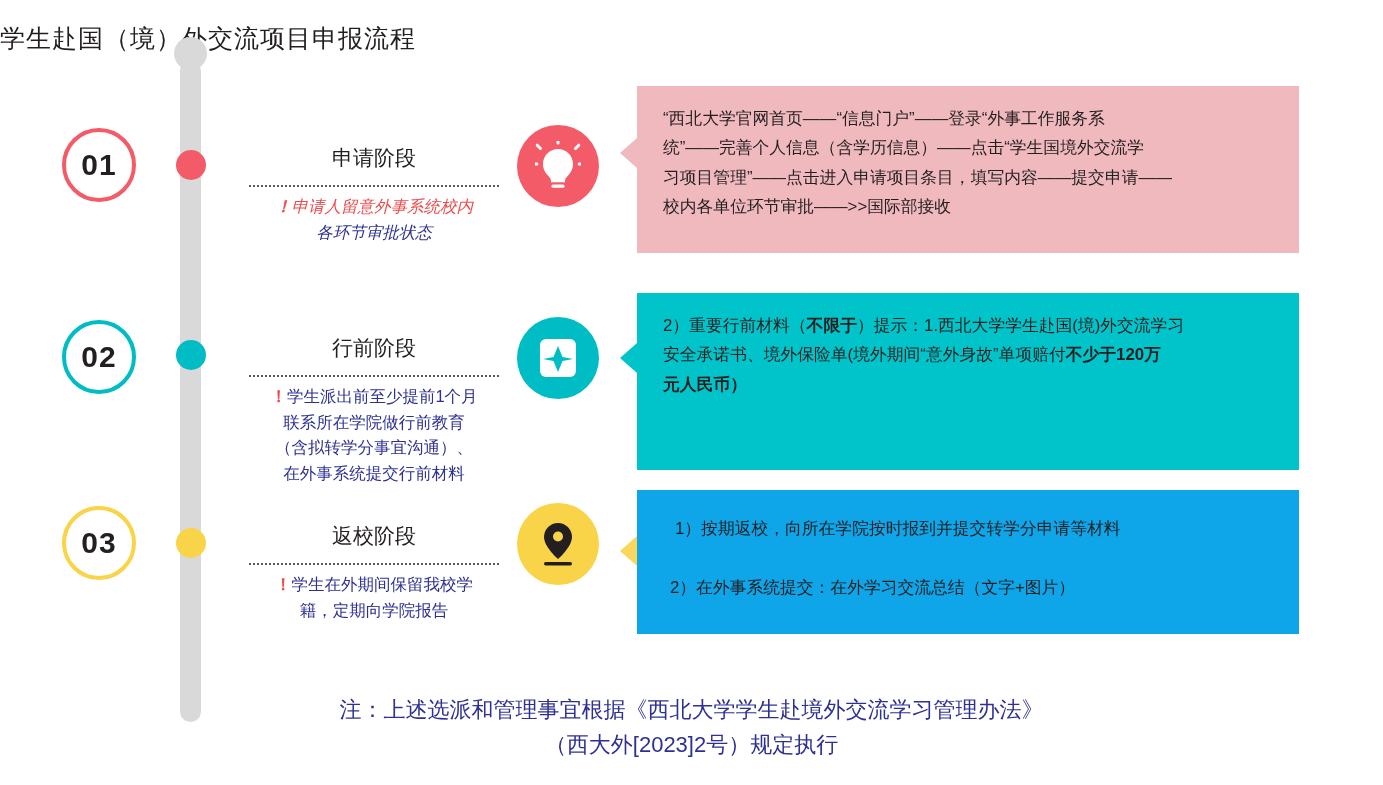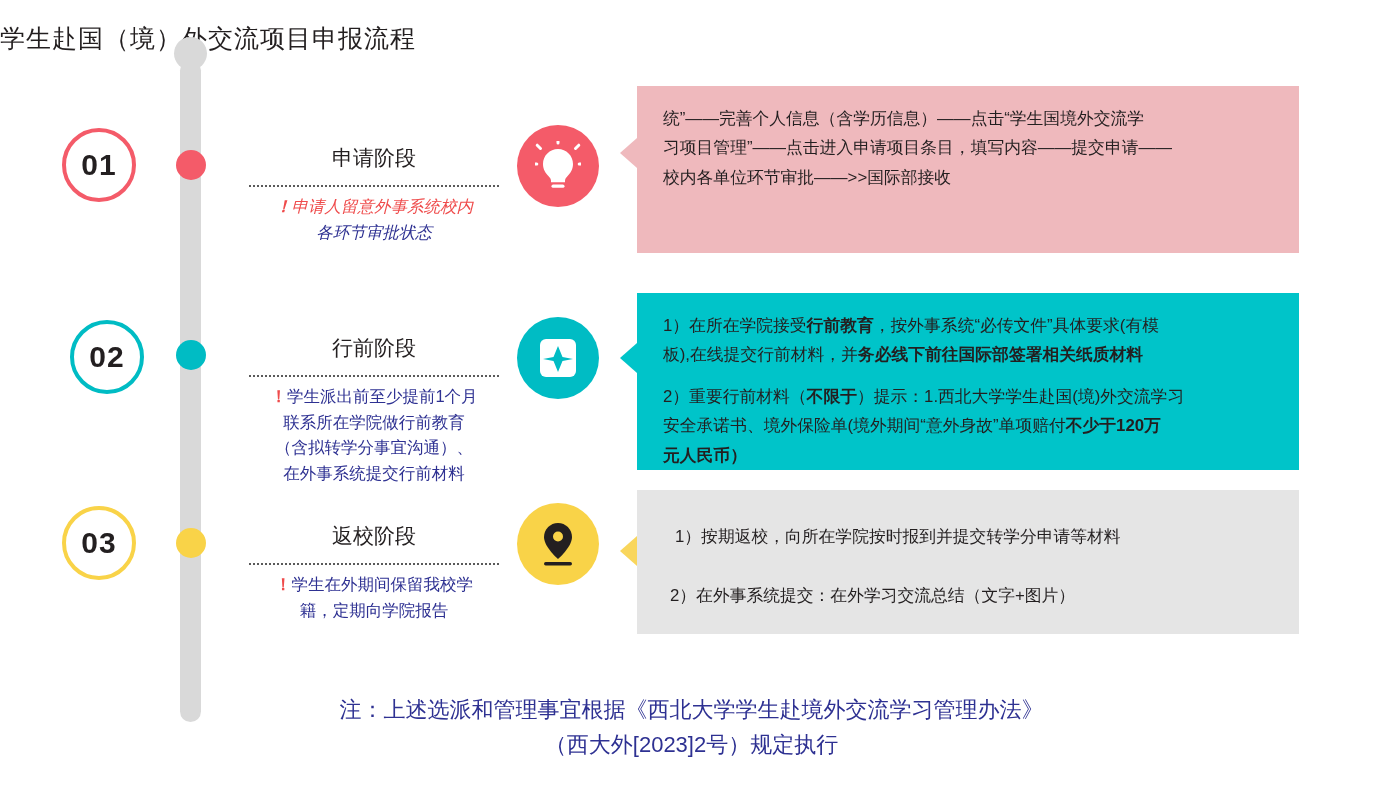--- a/index.html
+++ b/index.html
@@ -189,28 +189,29 @@
           <line x1="5.5" y1="7.5" x2="2.2" y2="4.2"></line>
           <line x1="40.5" y1="7.5" x2="43.8" y2="4.2"></line>
           <line x1="1.8" y1="23" x2="-0.6" y2="23"></line>
           <line x1="44.2" y1="23" x2="46.6" y2="23"></line>
         </g>
       </svg>
     </div>
 
     <div class="bubble" style="left:637px; top:86px; width:662px; height:167px; background:#efb9bd;">
       <span class="tail" style="top:52px; border-right:17px solid #efb9bd;"></span>
+      <div>“西北大学官网首页——“信息门户”——登录“外事工作服务系</div>
       <div>统”——完善个人信息（含学历信息）——点击“学生国境外交流学</div>
       <div>习项目管理”——点击进入申请项目条目，填写内容——提交申请——</div>
       <div>校内各单位环节审批——&gt;&gt;国际部接收</div>
     </div>
   </div>
 
   <div class="stage">
-    <div class="badge" style="left:70px; top:320px; border-color:#00bcc4;">02</div>
+    <div class="badge" style="left:62px; top:320px; border-color:#00bcc4;">02</div>
     <div class="spine-dot" style="top:340px; background:#00bcc4;"></div>
 
     <div class="stage-label" style="left:244px; top:334px;">行前阶段</div>
     <div class="dotted-rule" style="left:249px; top:375px;"></div>
 
     <div class="note" style="left:239px; top:384px;">
       <span class="bang">！</span><span>学生派出前至少提前1个月</span><br>
       <span>联系所在学院做行前教育</span><br>
       <span>（含拟转学分事宜沟通）、</span><br>
       <span>在外事系统提交行前材料</span>
@@ -218,24 +219,20 @@
 
     <div class="icon-circle" style="left:517px; top:317px; background:#00bcc4;">
       <svg width="42" height="42" viewBox="0 0 42 42" aria-hidden="true">
         <rect x="3" y="2" width="36" height="38" rx="6" fill="#ffffff"></rect>
         <path d="M21 9 L25.5 20 L36 22 L25.5 24 L21 35 L16.5 24 L6 22 L16.5 20 Z" fill="#00bcc4"></path>
       </svg>
     </div>
 
     <div class="bubble" style="left:637px; top:293px; width:662px; height:177px; background:#00c4c9;">
       <span class="tail" style="top:50px; border-right:17px solid #00c4c9;"></span>
-      <p>
-        <span>1）在所在学院接受</span><span class="b">行前教育</span><span>，按外事系统“必传文件”具体要求(有模</span><br>
-        <span>板),在线提交行前材料，并</span><span class="b">务必线下前往国际部签署相关纸质材料</span>
-      </p>
       <p>
         <span>2）重要行前材料（</span><span class="b">不限于</span><span>）提示：1.西北大学学生赴国(境)外交流学习</span><br>
         <span>安全承诺书、境外保险单(境外期间“意外身故”单项赔付</span><span class="b">不少于120万</span><br>
         <span class="b">元人民币</span><span class="b">）</span>
       </p>
     </div>
   </div>
 
   <div class="stage">
     <div class="badge" style="left:62px; top:506px; border-color:#f9d348;">03</div>
@@ -250,21 +247,21 @@
     </div>
 
     <div class="icon-circle" style="left:517px; top:503px; background:#f9d348;">
       <svg width="34" height="46" viewBox="0 0 34 46" aria-hidden="true">
         <path d="M17 2 C9.3 2 3 8.3 3 16 c0 10 14 22 14 22 s14-12 14-22 C31 8.3 24.7 2 17 2 z" fill="#231f20"></path>
         <circle cx="17" cy="15.5" r="5" fill="#f9d348"></circle>
         <rect x="3" y="41" width="28" height="3.4" rx="1.7" fill="#231f20"></rect>
       </svg>
     </div>
 
-    <div class="bubble" style="left:637px; top:490px; width:662px; height:144px; background:#e5e5e5; padding-top:32px;">
+    <div class="bubble" style="left:637px; top:490px; width:662px; height:144px; background:#0ea5e9; padding-top:24px;">
       <span class="tail" style="top:46px; border-right:17px solid #f9d65c;"></span>
       <p style="margin-left:12px;">1）按期返校，向所在学院按时报到并提交转学分申请等材料</p>
       <p style="margin-left:7px; margin-top:30px;">2）在外事系统提交：在外学习交流总结（文字+图片）</p>
     </div>
   </div>
 
   <div class="footer" style="top:692px;text-align:center;">
     <div>注：上述选派和管理事宜根据《西北大学学生赴境外交流学习管理办法》</div>
     <div>（西大外[2023]2号）规定执行</div>
   </div>

